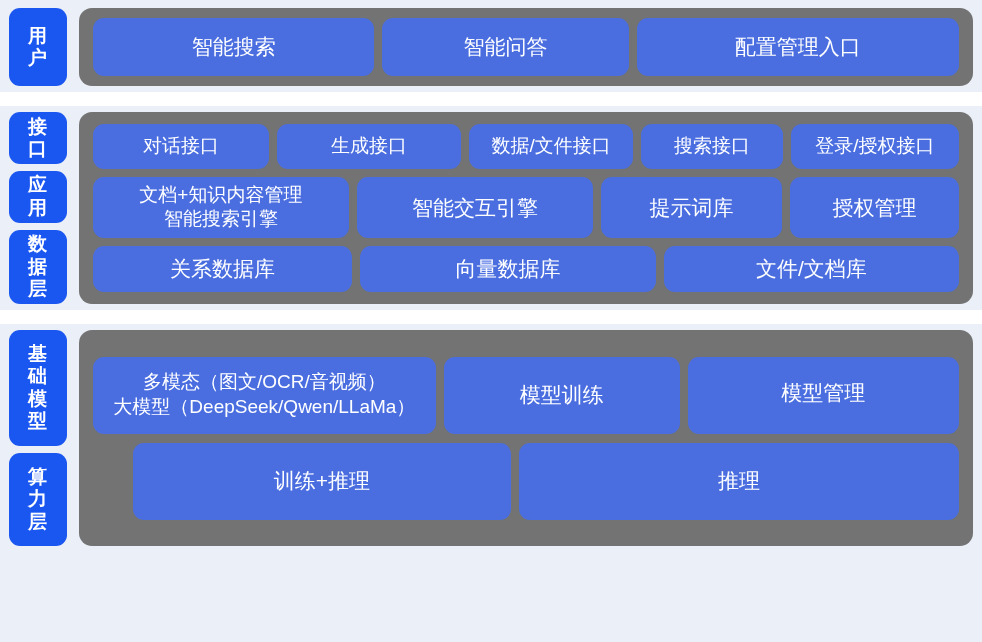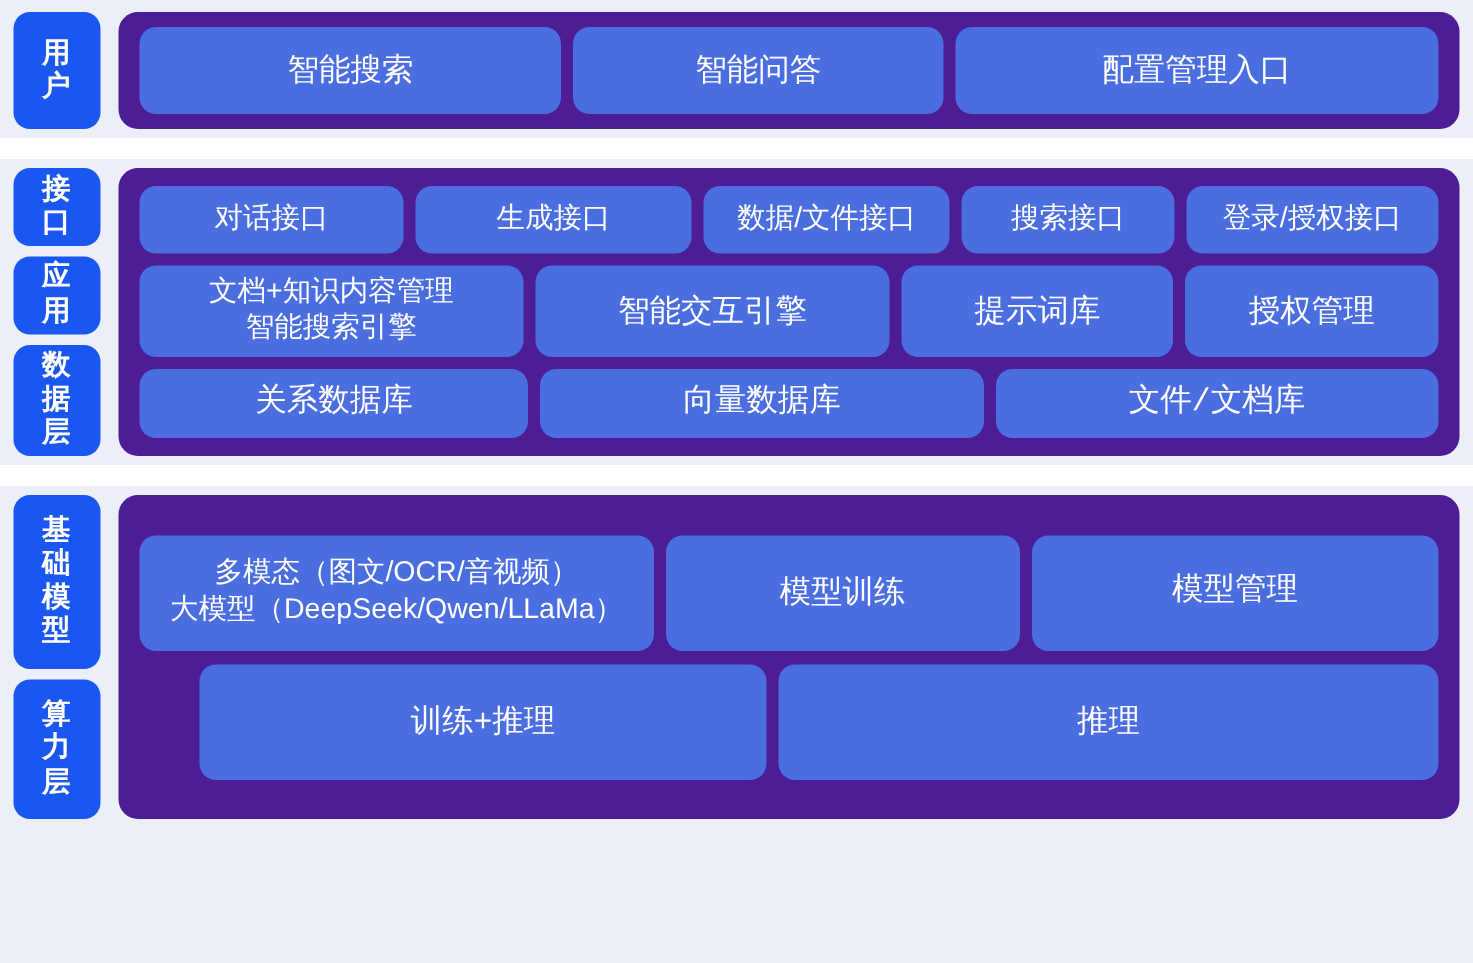--- a/index.html
+++ b/index.html
@@ -63,41 +63,41 @@
     display: block;
     width: 24px;
     word-break: break-all;
   }
   .rail-gap { height: 7px; flex: 0 0 7px; }
 
   
   .panel {
     flex: 1 1 auto;
     margin-left: 12px;
-    background: #4c1d95;
+    background: #737373;
     border-radius: 13px;
     box-sizing: border-box;
     display: flex;
     flex-direction: column;
     justify-content: center;
   }
   .panel-user       { padding: 0 14px; }
   .panel-middle     { padding: 12px 14px; gap: 8px; }
   .panel-foundation { padding: 12px 14px; gap: 9px; }
 
   
   .box-row {
     display: flex;
     align-items: stretch;
     gap: 8px;
   }
   .row-user        { height: 58px; }
   .row-interface   { height: 57px; }
   .row-application { height: 77px; }
-  .row-data        { height: 59px; font-family: Liberation Mono, monospace; }
+  .row-data        { height: 59px; }
   .row-model       { height: 77px; }
   .row-compute     { height: 77px; margin-left: 40px; }
 
   .box {
     background: #4a6ee0;
     border-radius: 11px;
     color: #ffffff;
     display: flex;
     align-items: center;
     justify-content: center;

